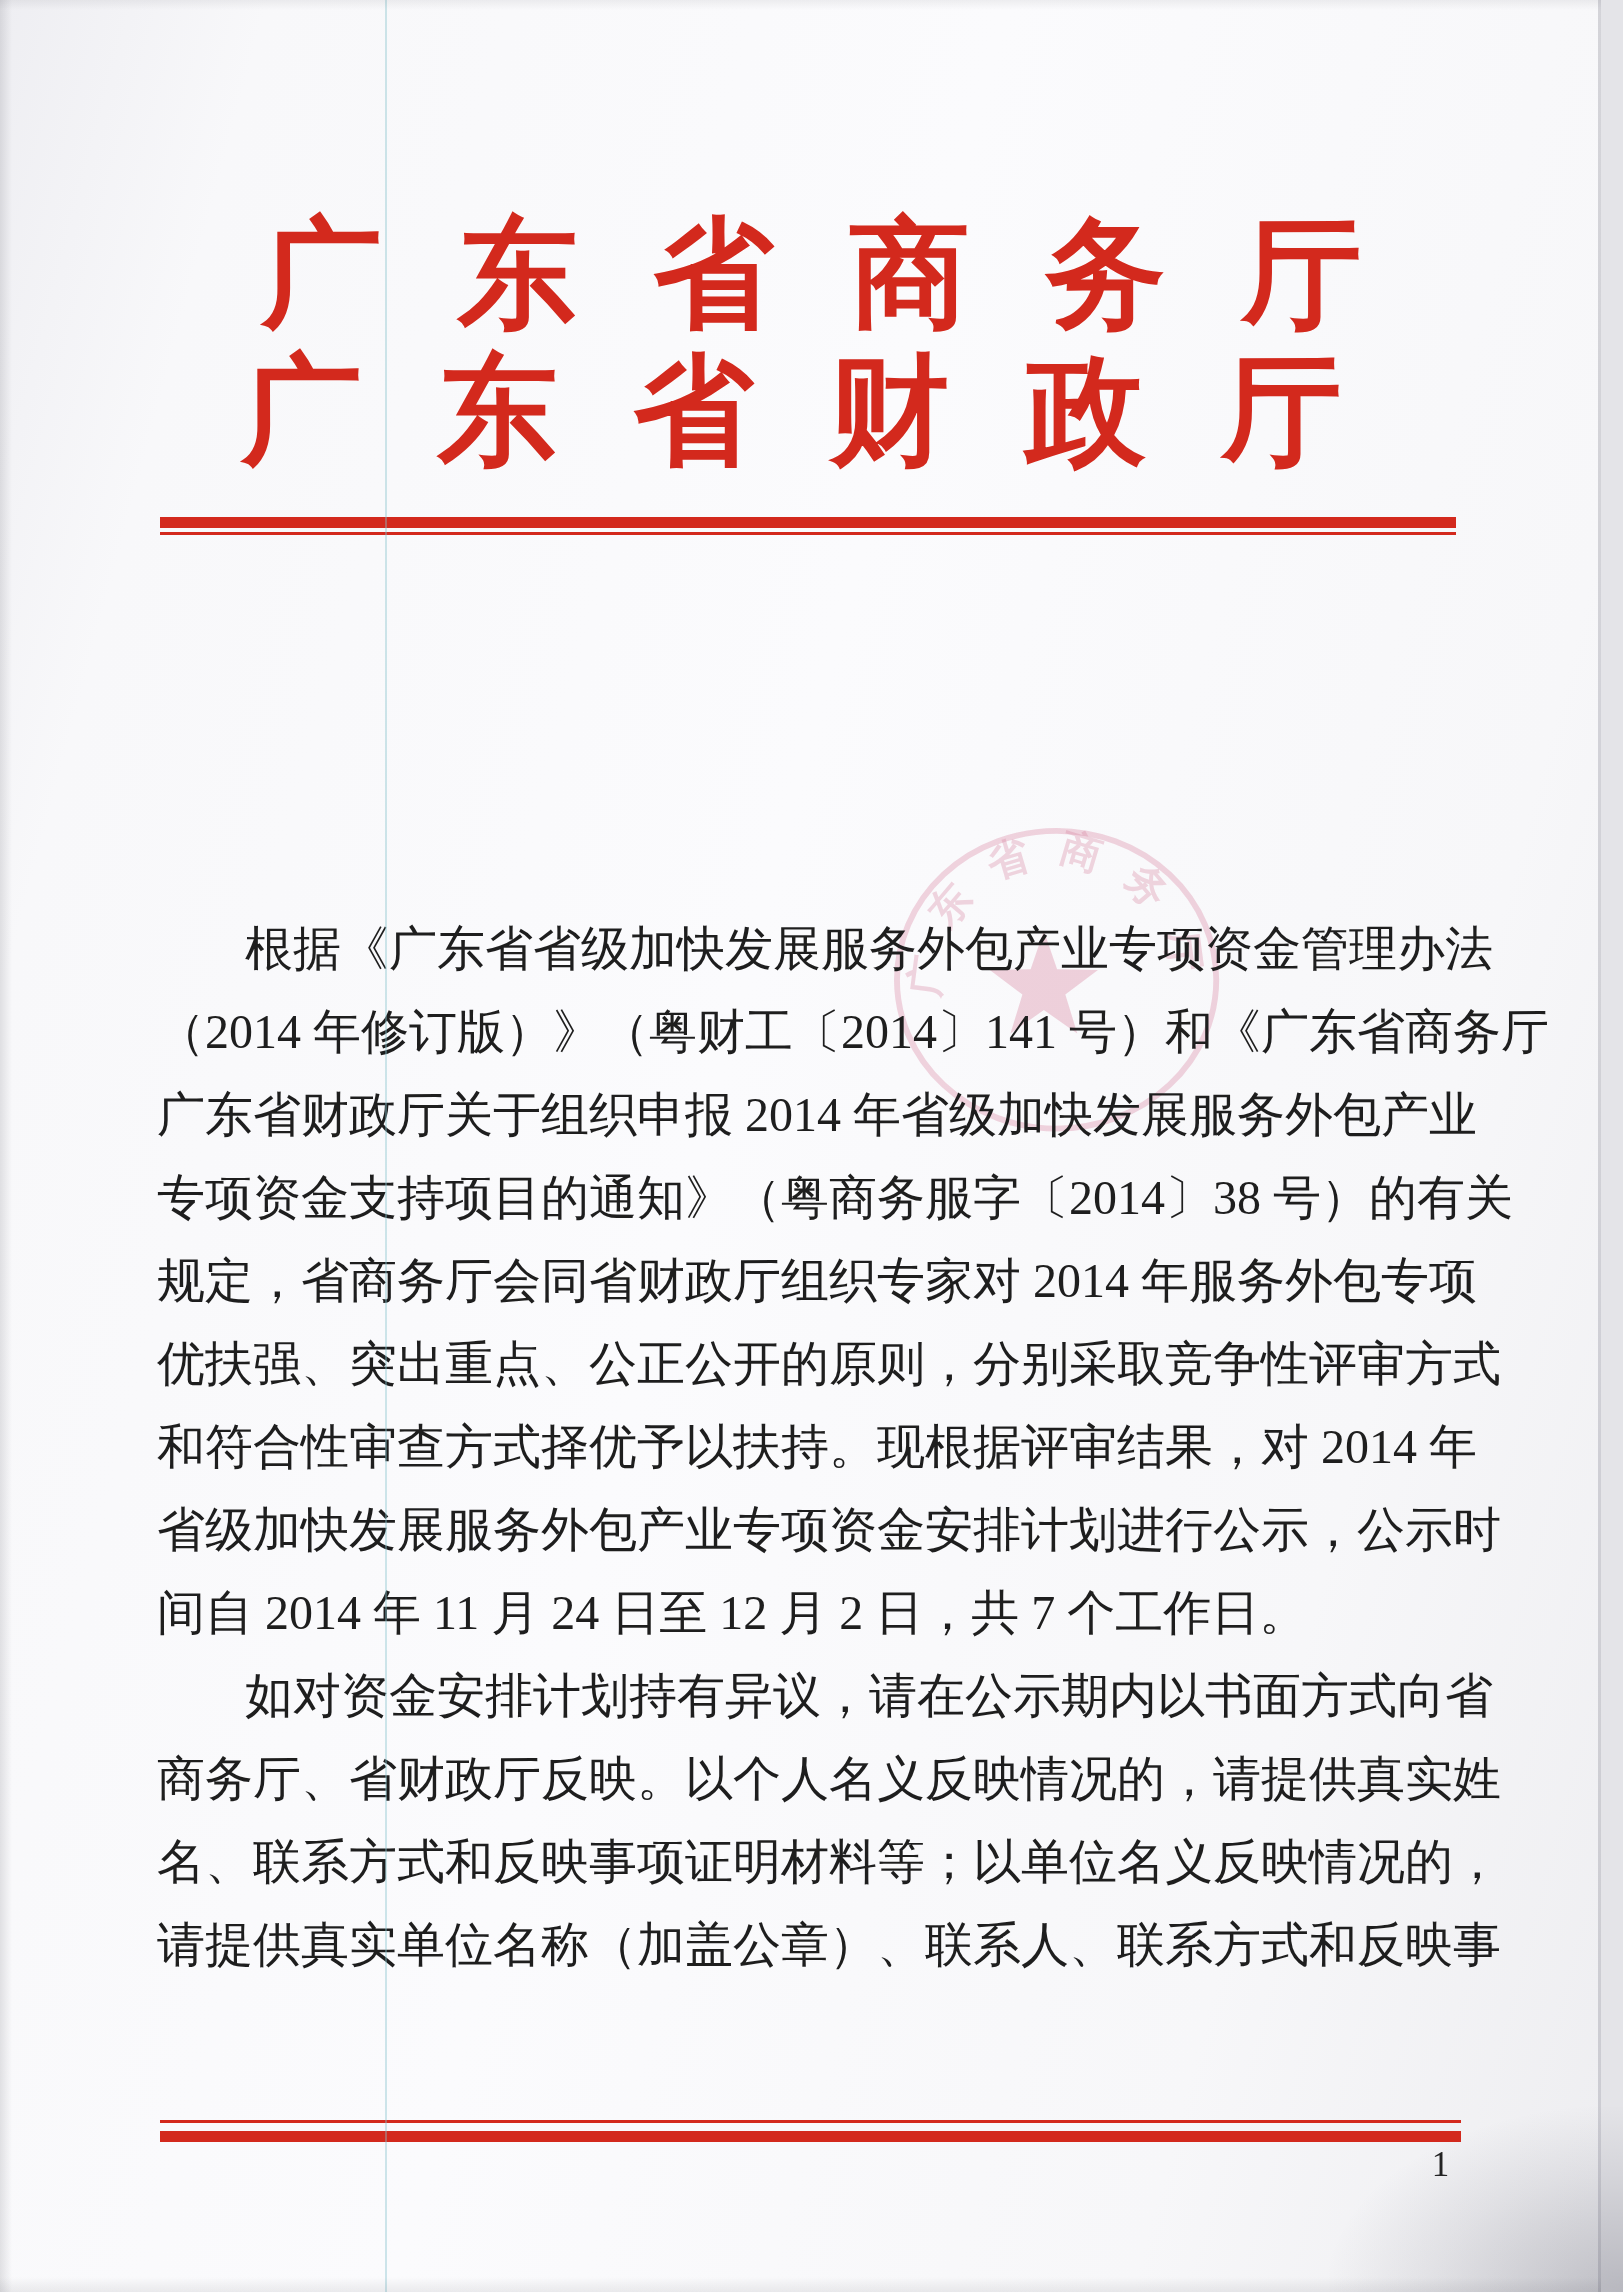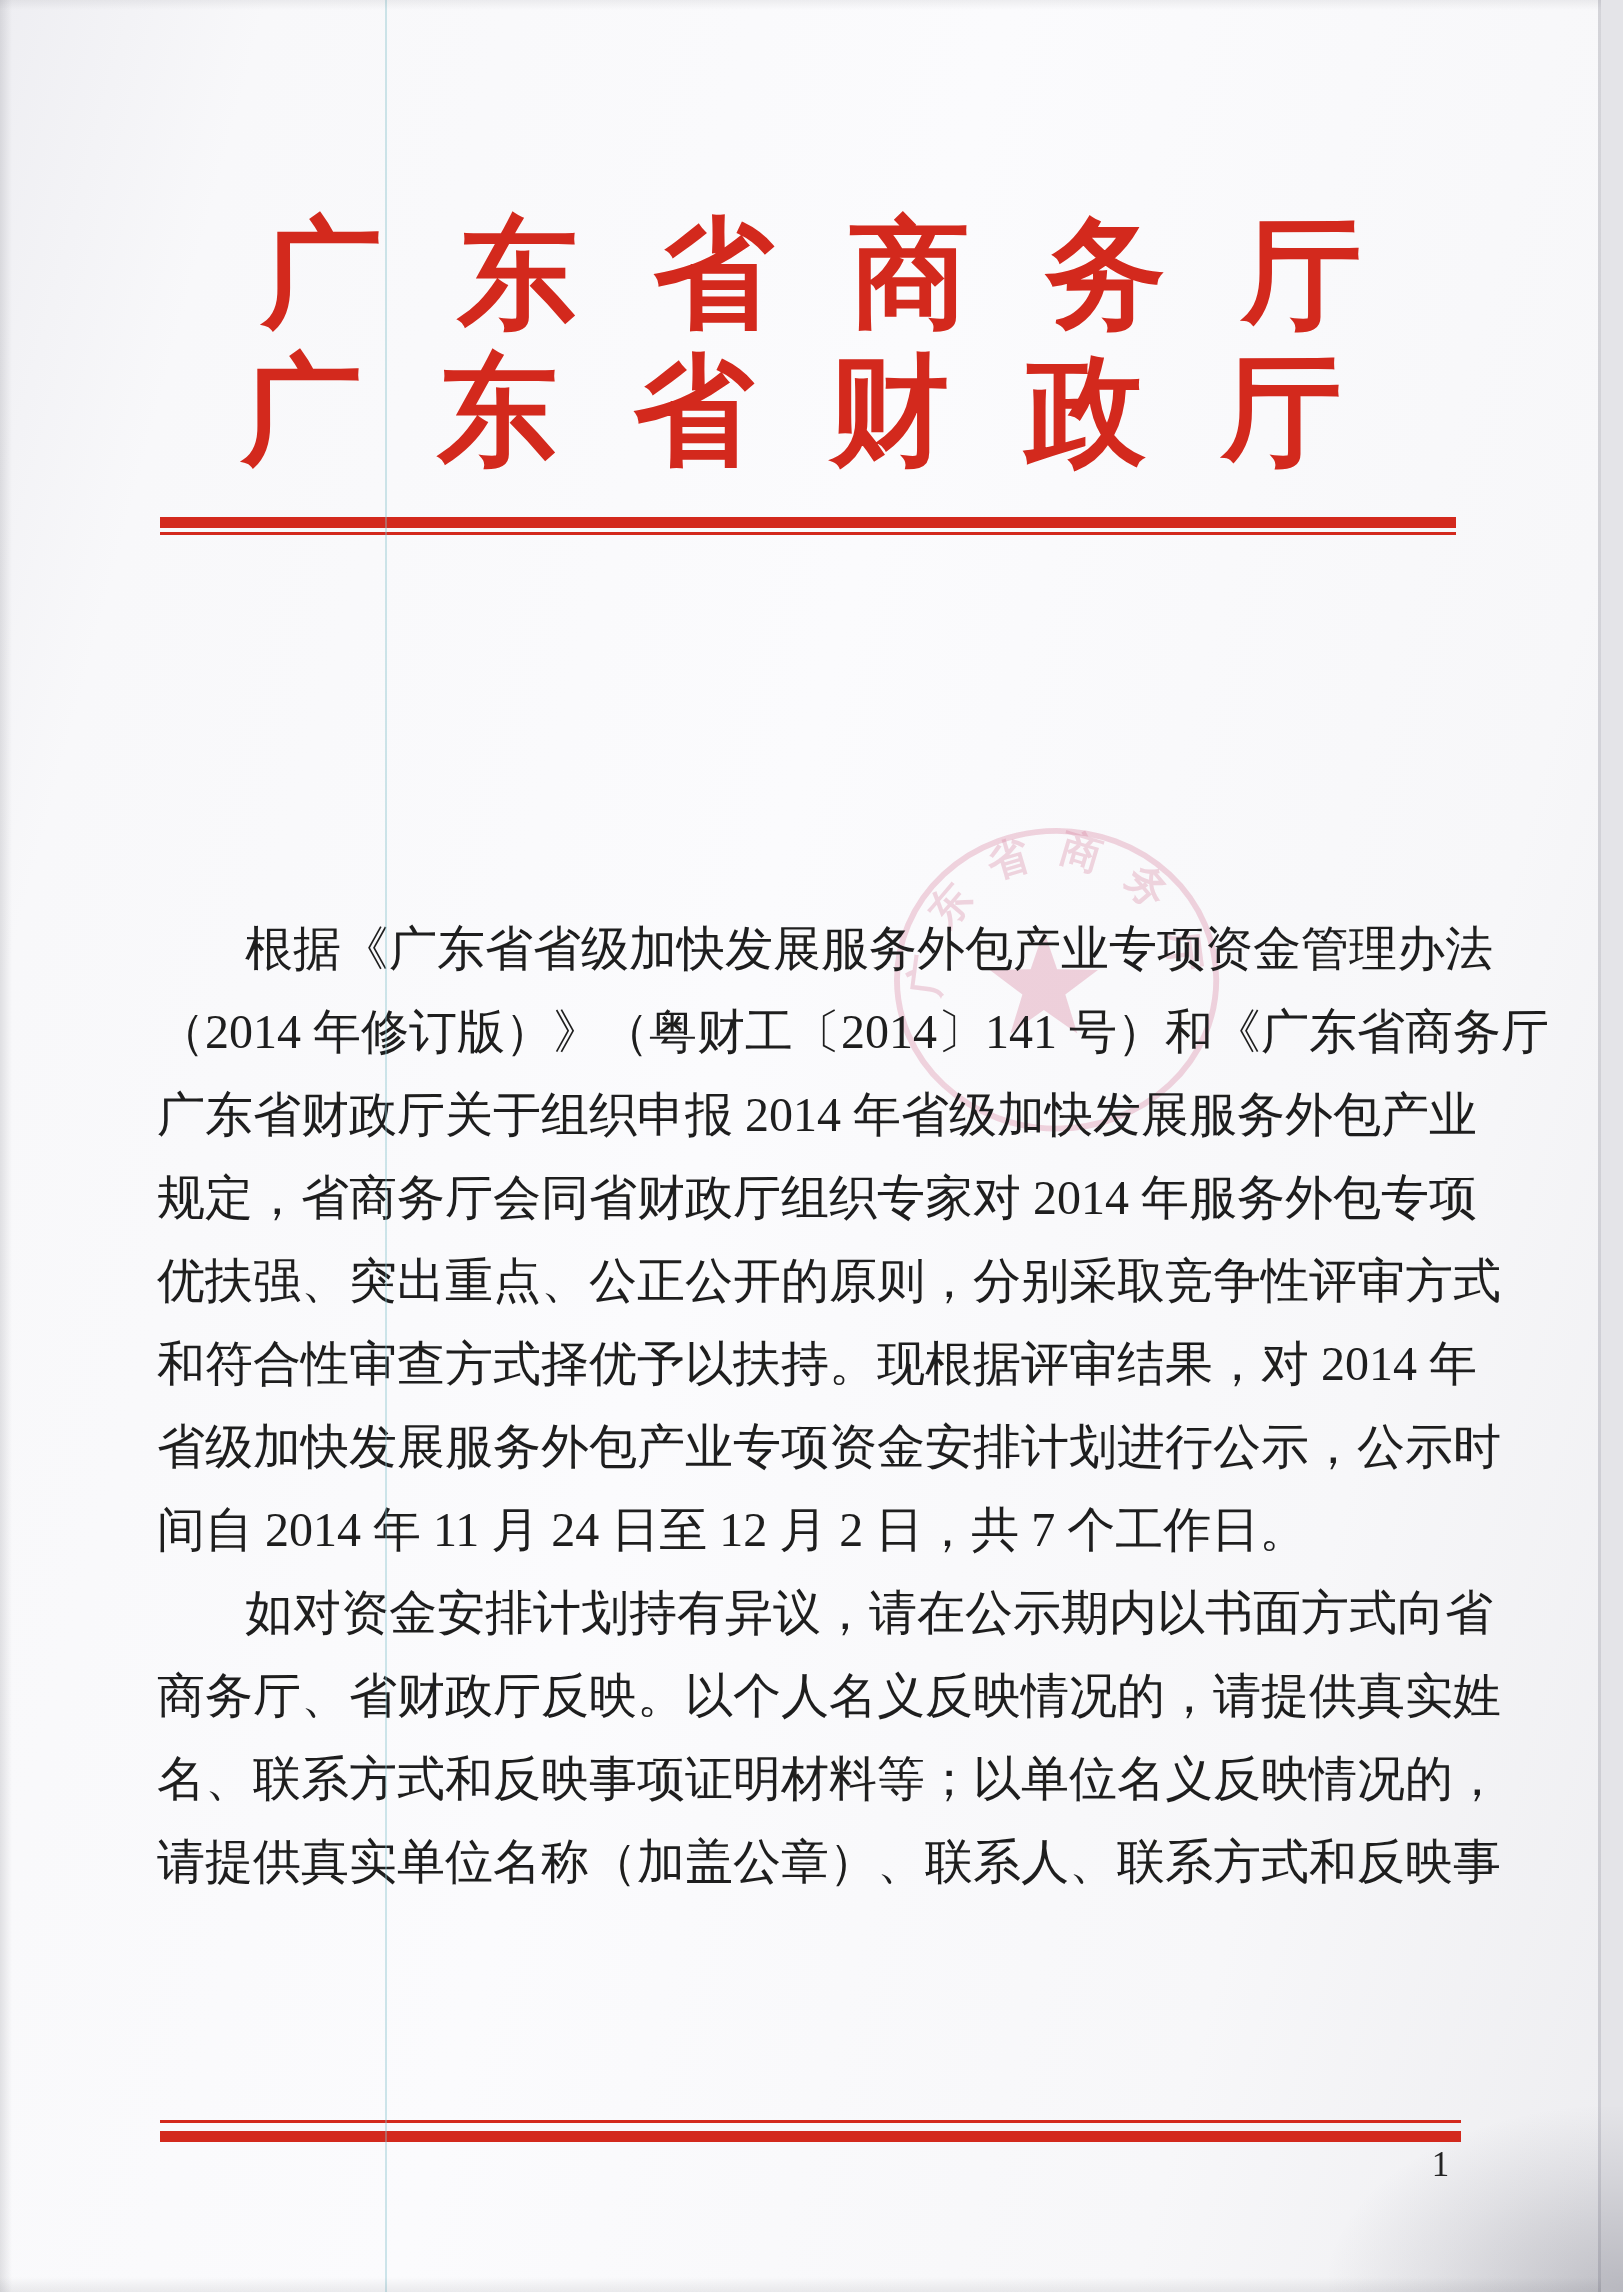--- a/index.html
+++ b/index.html
@@ -154,20 +154,21 @@
     </g>
     <text font-size="42" fill="#d884a0" opacity="0.32" letter-spacing="26" font-family="Liberation Serif, DejaVu Serif, serif" font-weight="bold">
       <textPath href="#sealArc" startOffset="50%" text-anchor="middle">广东省商务厅</textPath>
     </text>
   </svg>
 
   <div class="body-text">
     <div class="body-line indent">根据《广东省省级加快发展服务外包产业专项资金管理办法</div>
     <div class="body-line">（2014 年修订版）》（粤财工〔2014〕141 号）和《广东省商务厅</div>
     <div class="body-line">广东省财政厅关于组织申报 2014 年省级加快发展服务外包产业</div>
+    <div class="body-line">专项资金支持项目的通知》（粤商务服字〔2014〕38 号）的有关</div>
     <div class="body-line">规定，省商务厅会同省财政厅组织专家对 2014 年服务外包专项</div>
     <div class="body-line">优扶强、突出重点、公正公开的原则，分别采取竞争性评审方式</div>
     <div class="body-line">和符合性审查方式择优予以扶持。现根据评审结果，对 2014 年</div>
     <div class="body-line">省级加快发展服务外包产业专项资金安排计划进行公示，公示时</div>
     <div class="body-line no-justify">间自 2014 年 11 月 24 日至 12 月 2 日，共 7 个工作日。</div>
     <div class="body-line indent">如对资金安排计划持有异议，请在公示期内以书面方式向省</div>
     <div class="body-line">商务厅、省财政厅反映。以个人名义反映情况的，请提供真实姓</div>
     <div class="body-line">名、联系方式和反映事项证明材料等；以单位名义反映情况的，</div>
     <div class="body-line">请提供真实单位名称（加盖公章）、联系人、联系方式和反映事</div>
   </div>

